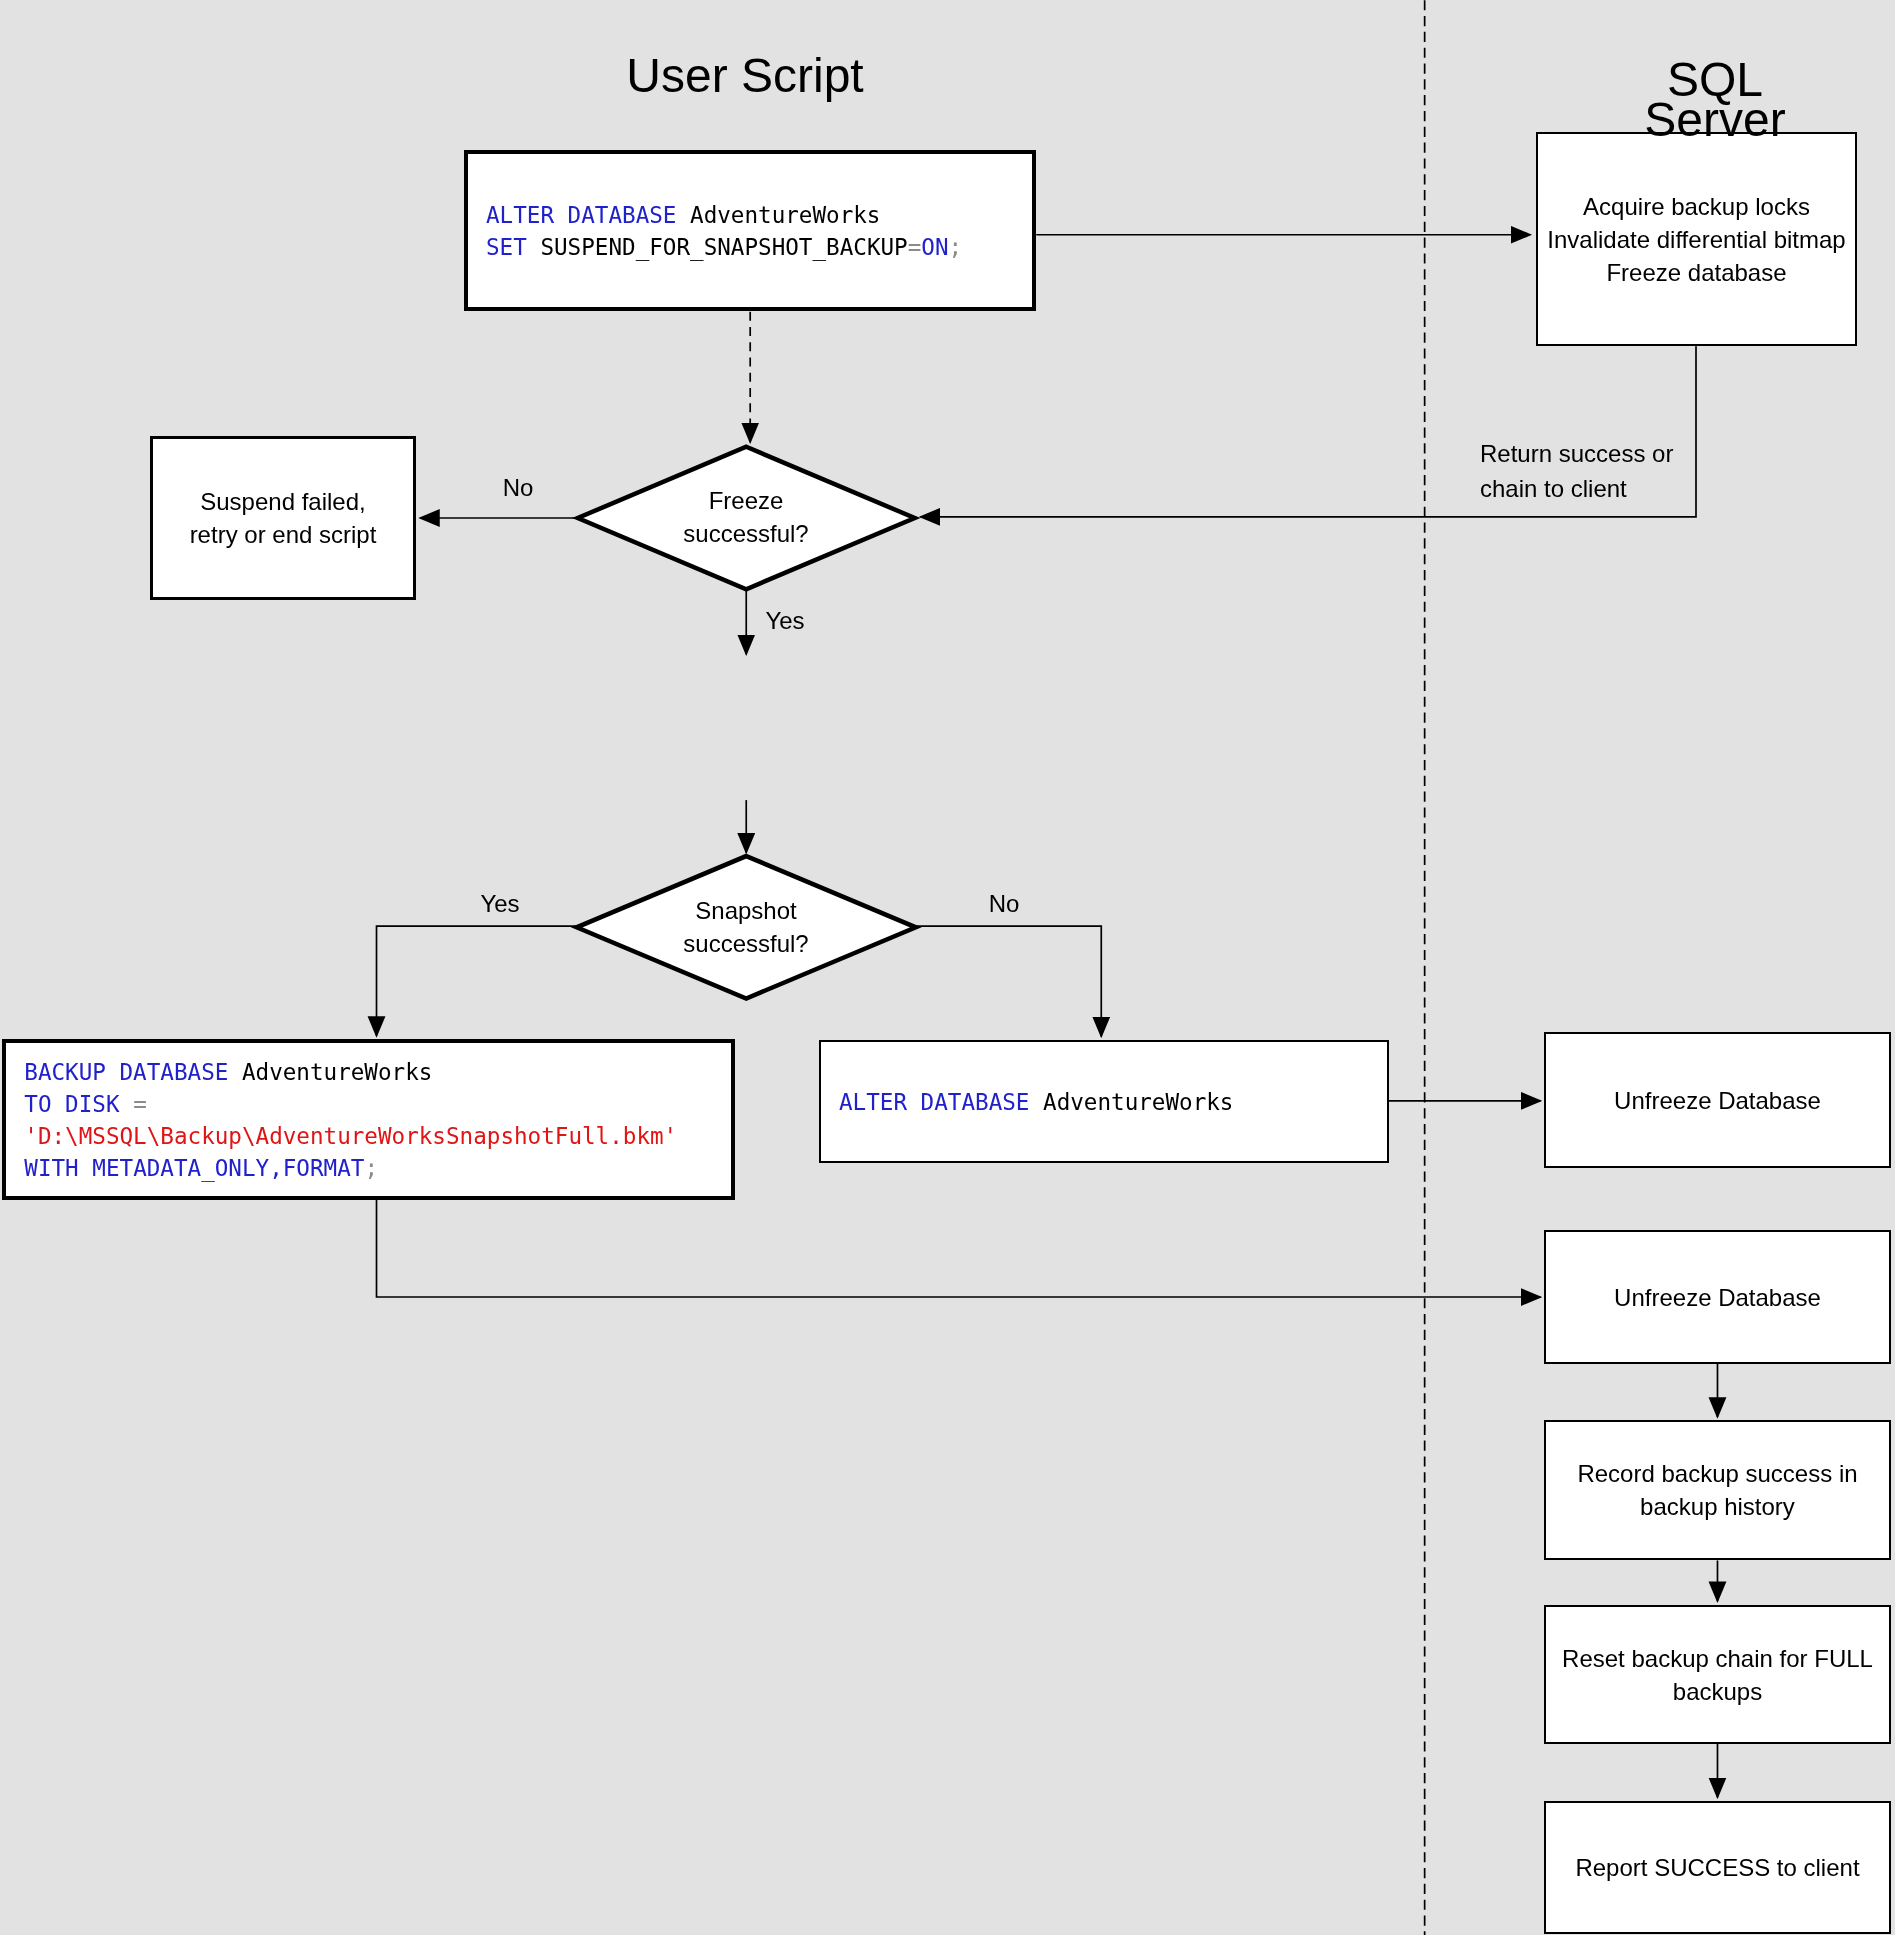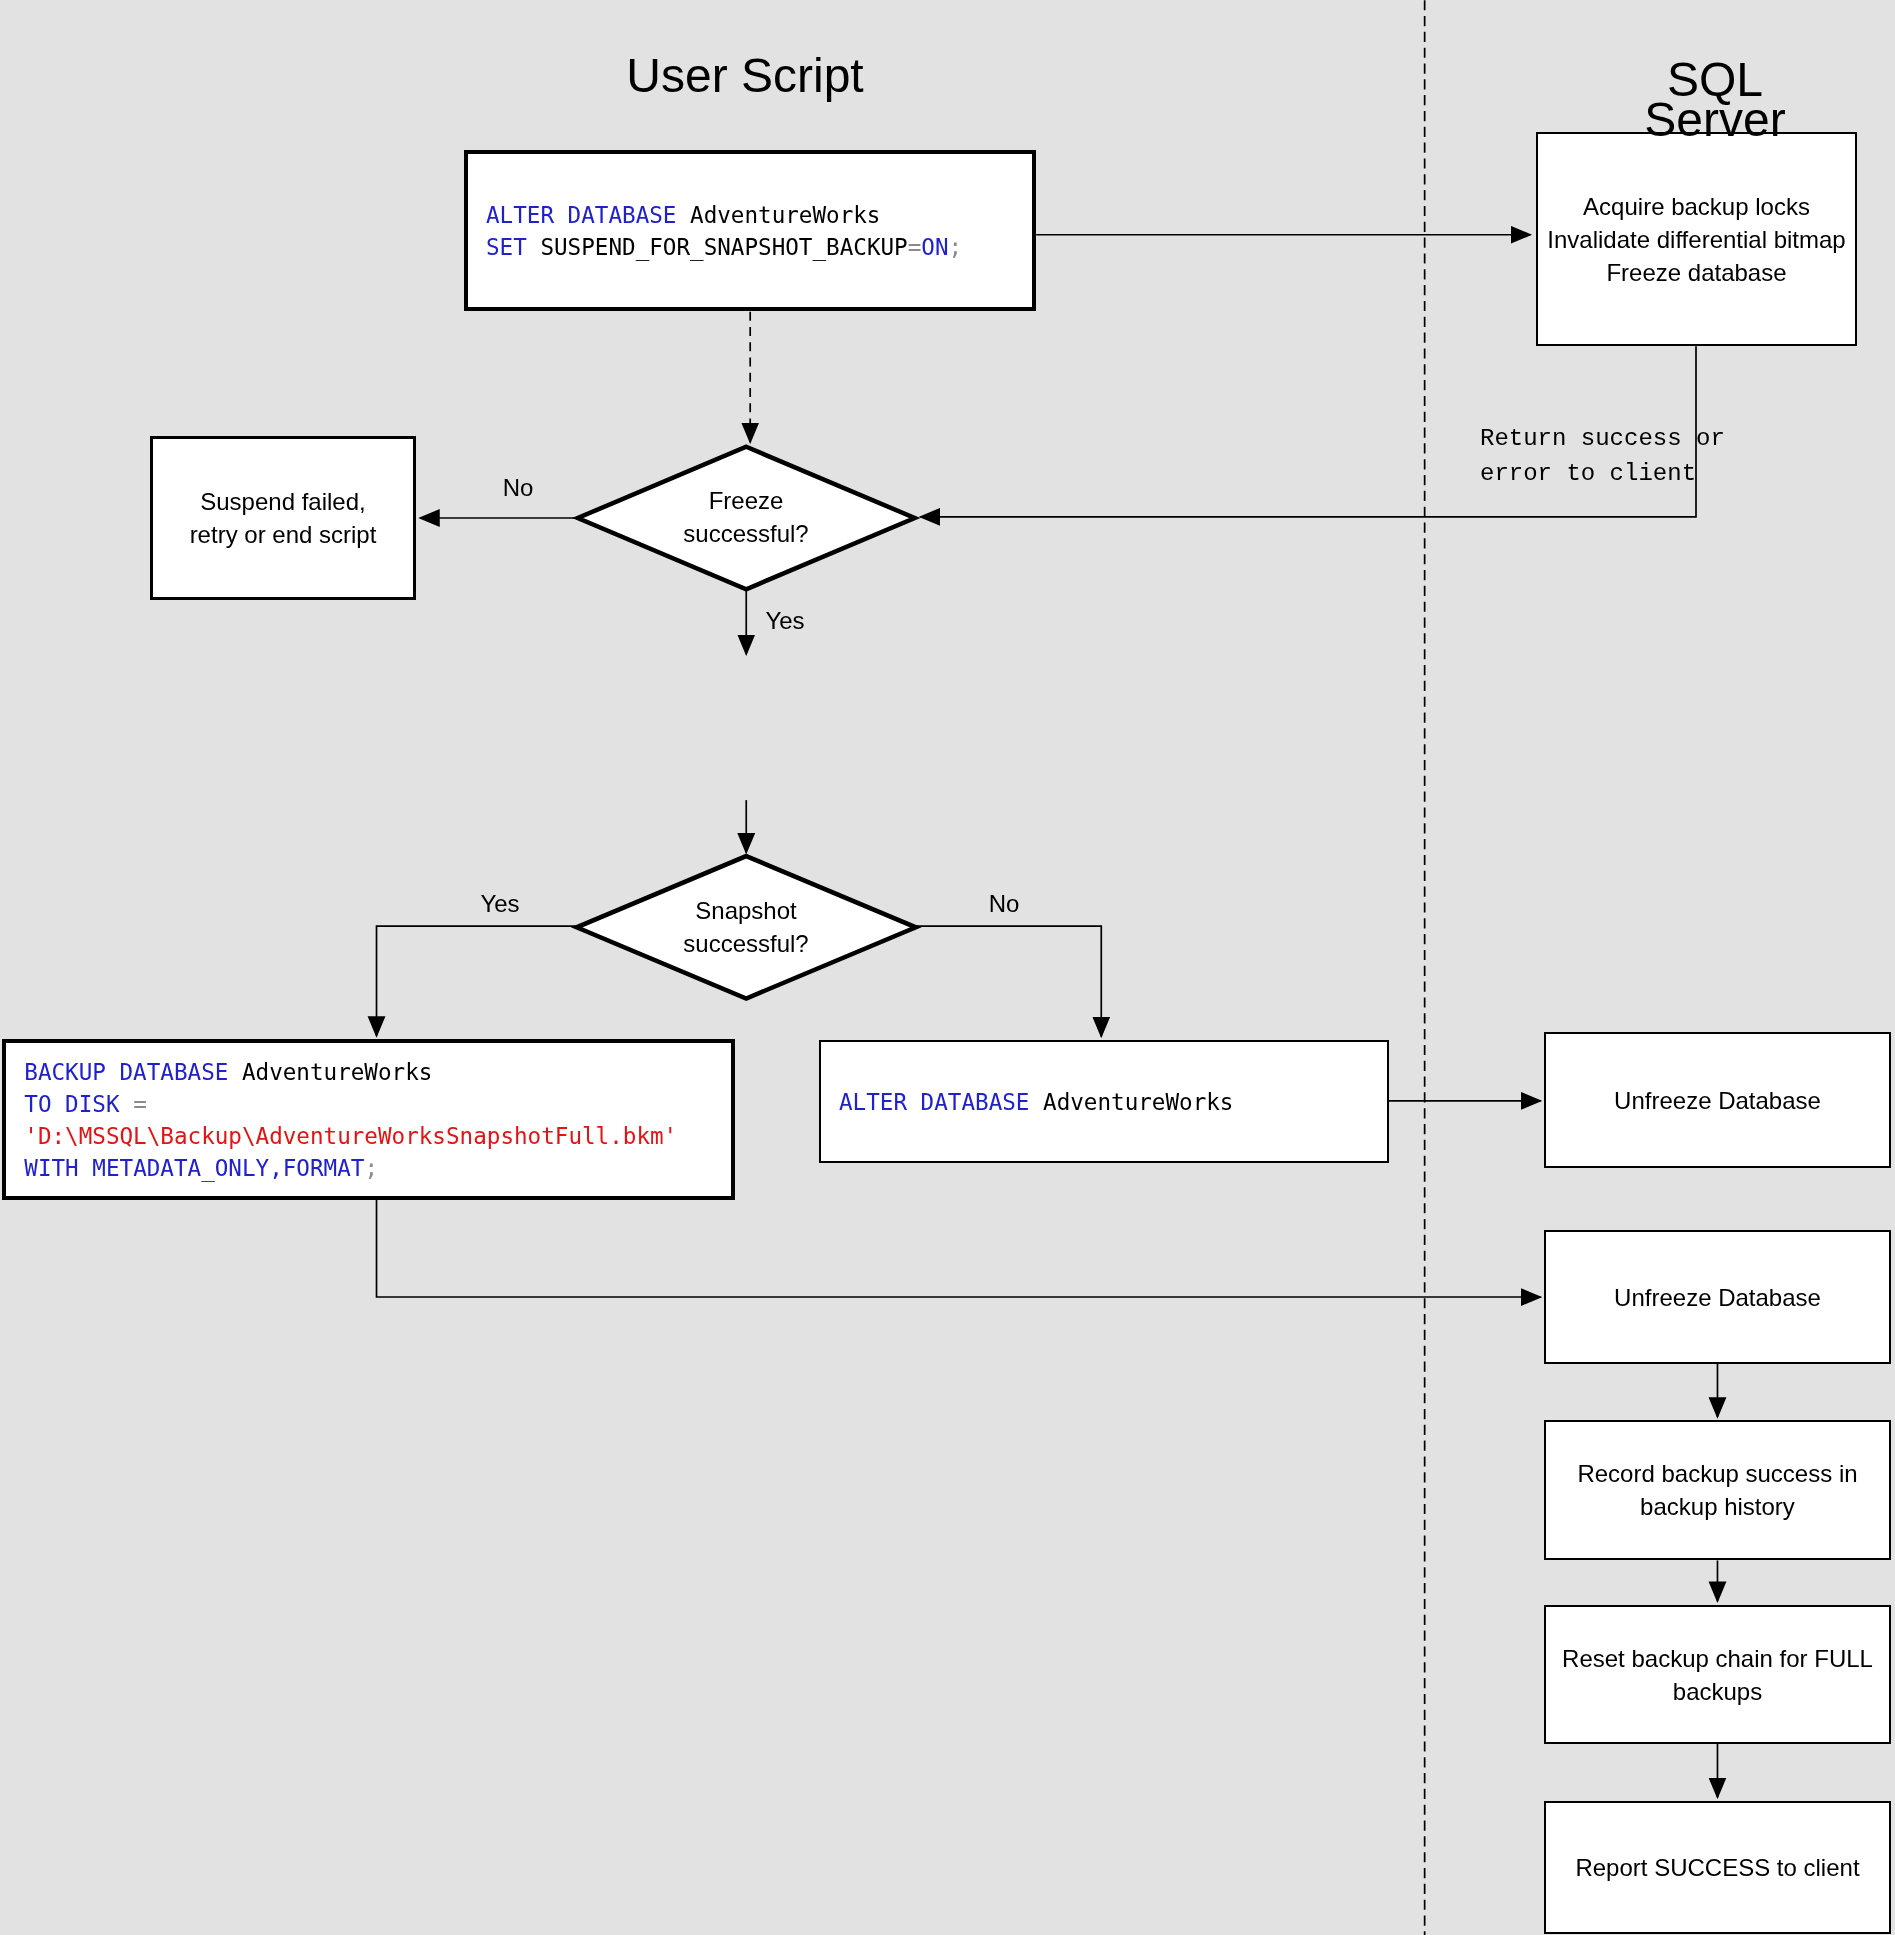--- a/index.html
+++ b/index.html
@@ -122,19 +122,19 @@
     </div>
   <div class="floating centered label diamond-text" style="left:746px;top:927px;">
       <div>Snapshot</div>
       <div>successful?</div>
     </div>
 
   <div class="floating centered label" style="left:518px;top:487px;">No</div>
   <div class="floating centered label" style="left:785px;top:620px;">Yes</div>
   <div class="floating centered label" style="left:500px;top:903px;">Yes</div>
   <div class="floating centered label" style="left:1004px;top:903px;">No</div>
-  <div class="floating label" style="left:1480px;top:421px;line-height:35px;font-family:Liberation Mono, monospace;">
+  <div class="floating label" style="left:1480px;top:436px;line-height:35px;">
       <div>Return success or</div>
-      <div>error to client</div>
+      <div>chain to client</div>
     </div>
 
 </div>
 
 
 </body></html>

